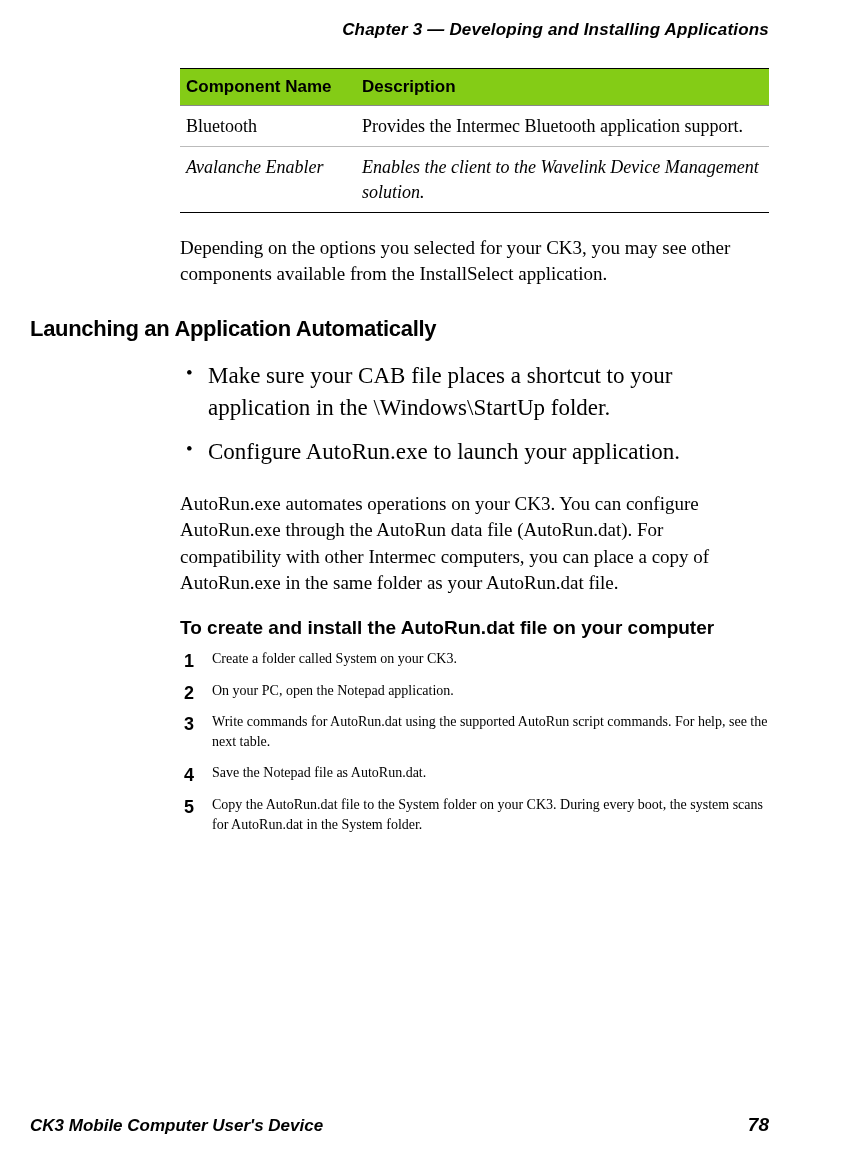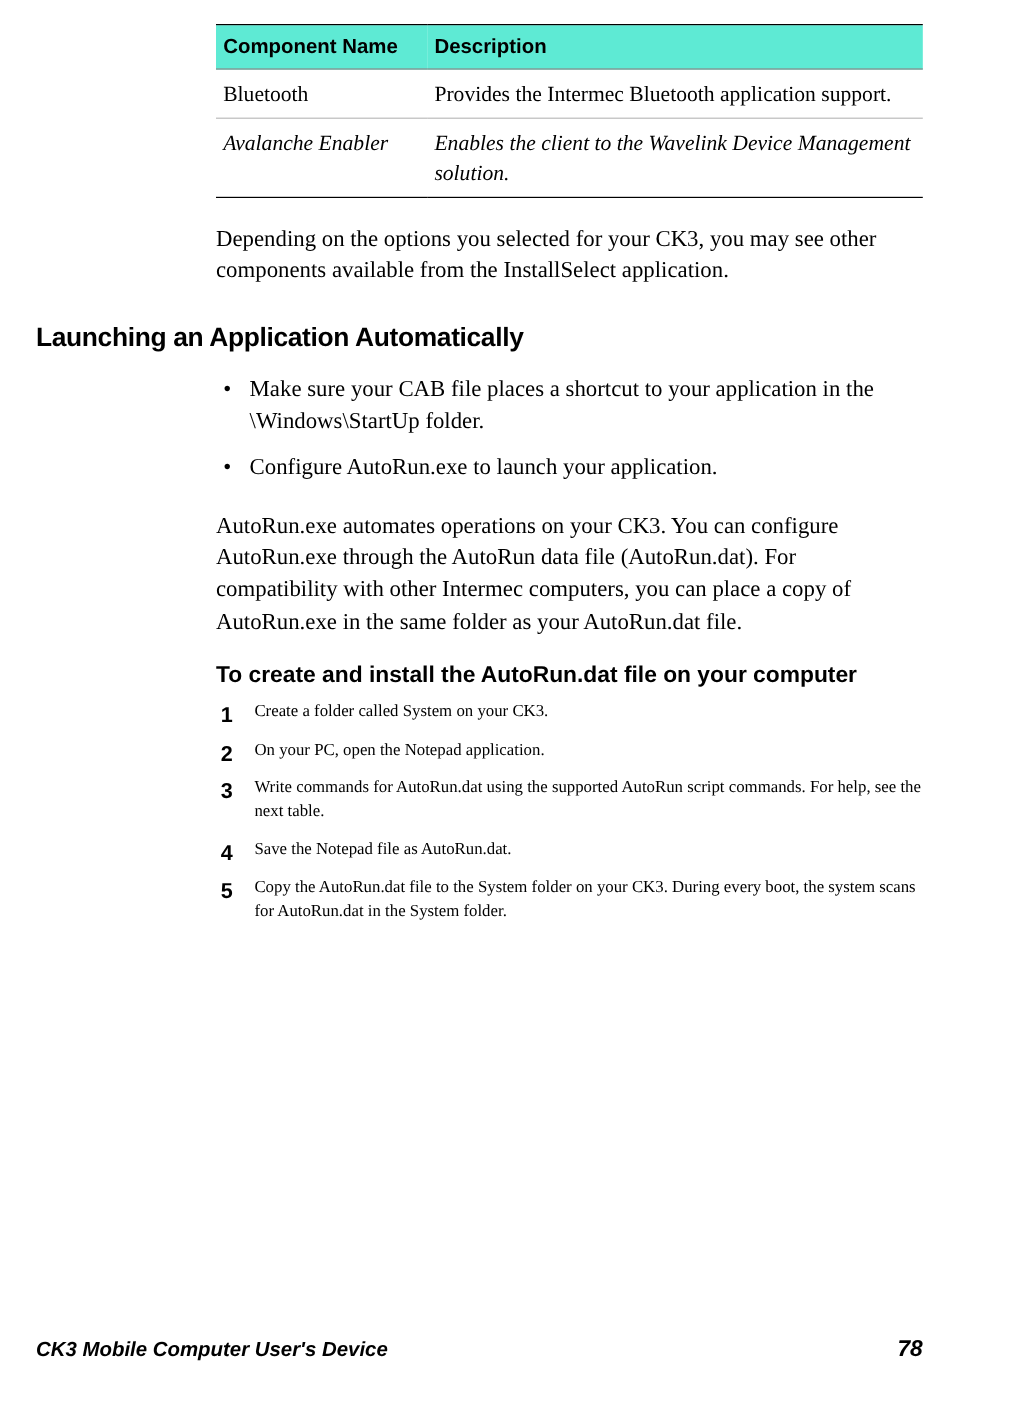--- a/index.html
+++ b/index.html
@@ -37,21 +37,21 @@
     font-style: italic;
     font-size: 19px;
     margin-bottom: 10px;
   }
   table.comp-table {
     width: 100%;
     border-collapse: collapse;
     font-size: 18px;
   }
   table.comp-table thead th {
-    background: #5eead4;
+    background: #84cc16;
     text-align: left;
     font-family: "Trebuchet MS", Arial, sans-serif;
     font-weight: 700;
     font-size: 17px;
     padding: 8px 10px 8px 6px;
     border-top: 1px solid #000;
     border-bottom: 1px solid #888;
   }
   table.comp-table td {
     vertical-align: top;
@@ -78,21 +78,21 @@
     letter-spacing: -0.3px;
   }
   ul.bullets {
     list-style: none;
     padding: 0;
     margin: 14px 0 0 0;
   }
   ul.bullets li {
     position: relative;
     padding-left: 28px;
-    font-size: 19px;
+    font-size: 23px;
     line-height: 1.4;
     margin-bottom: 12px;
   }
   ul.bullets li::before {
     content: "•";
     position: absolute;
     left: 6px;
     top: 0;
     font-size: 19px;
   }
@@ -142,20 +142,21 @@
     font-style: italic;
     font-weight: 700;
     font-size: 19px;
   }
 </style>
 </head>
 <body>
 
 <div class="page">
 
+  <div class="running-header">Chapter 3 — Developing and Installing Applications</div>
 
   <div class="content-block">
 
 
     <table class="comp-table">
       <thead>
         <tr>
           <th class="col-name">Component Name</th>
           <th>Description</th>
         </tr>

